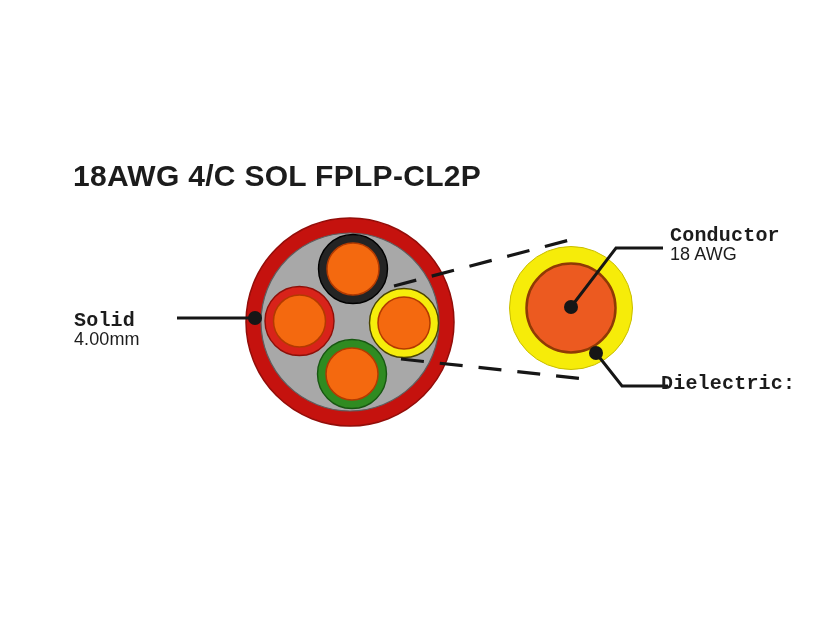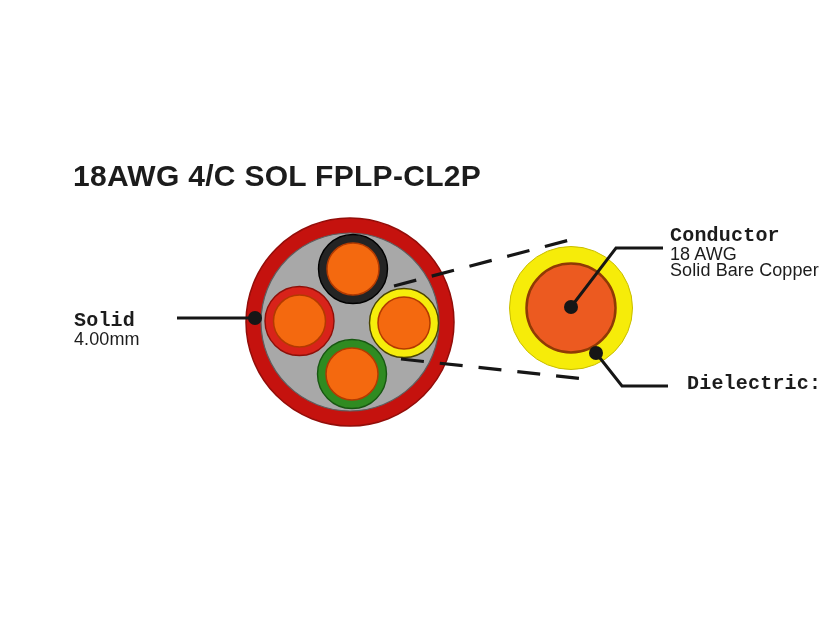--- a/index.html
+++ b/index.html
@@ -48,21 +48,21 @@
     letter-spacing: 0.2px;
     font-family: Liberation Mono, monospace;
   }
   .label .line {
     font-size: 18px;
     line-height: 16px;
     letter-spacing: 0.1px;
   }
   .label-jacket     { left: 30px;  top: 310px; }
   .label-conductor  { left: 626px; top: 225px; }
-  .label-dielectric { left: 643px; top: 373px; }
+  .label-dielectric { left: 617px; top: 373px; }
 </style>
 </head>
 <body>
 
 <div class="stage">
 
   <h1 class="title">18AWG 4/C SOL FPLP-CL2P</h1>
 
   <svg class="diagram" width="840" height="630" viewBox="0 0 840 630" xmlns="http://www.w3.org/2000/svg">
 
@@ -112,20 +112,19 @@
   </svg>
 
   <div class="label label-jacket">
     <div class="heading">Solid</div>
     <div class="line">4.00mm</div>
   </div>
 
   <div class="label label-conductor">
     <div class="heading">Conductor</div>
     <div class="line">18 AWG</div>
-    <div class="line">Solid Bare Copper</div>
   </div>
 
   <div class="label label-dielectric">
     <div class="heading">Dielectric:</div>
   </div>
 
 </div>
 
 </body></html>

